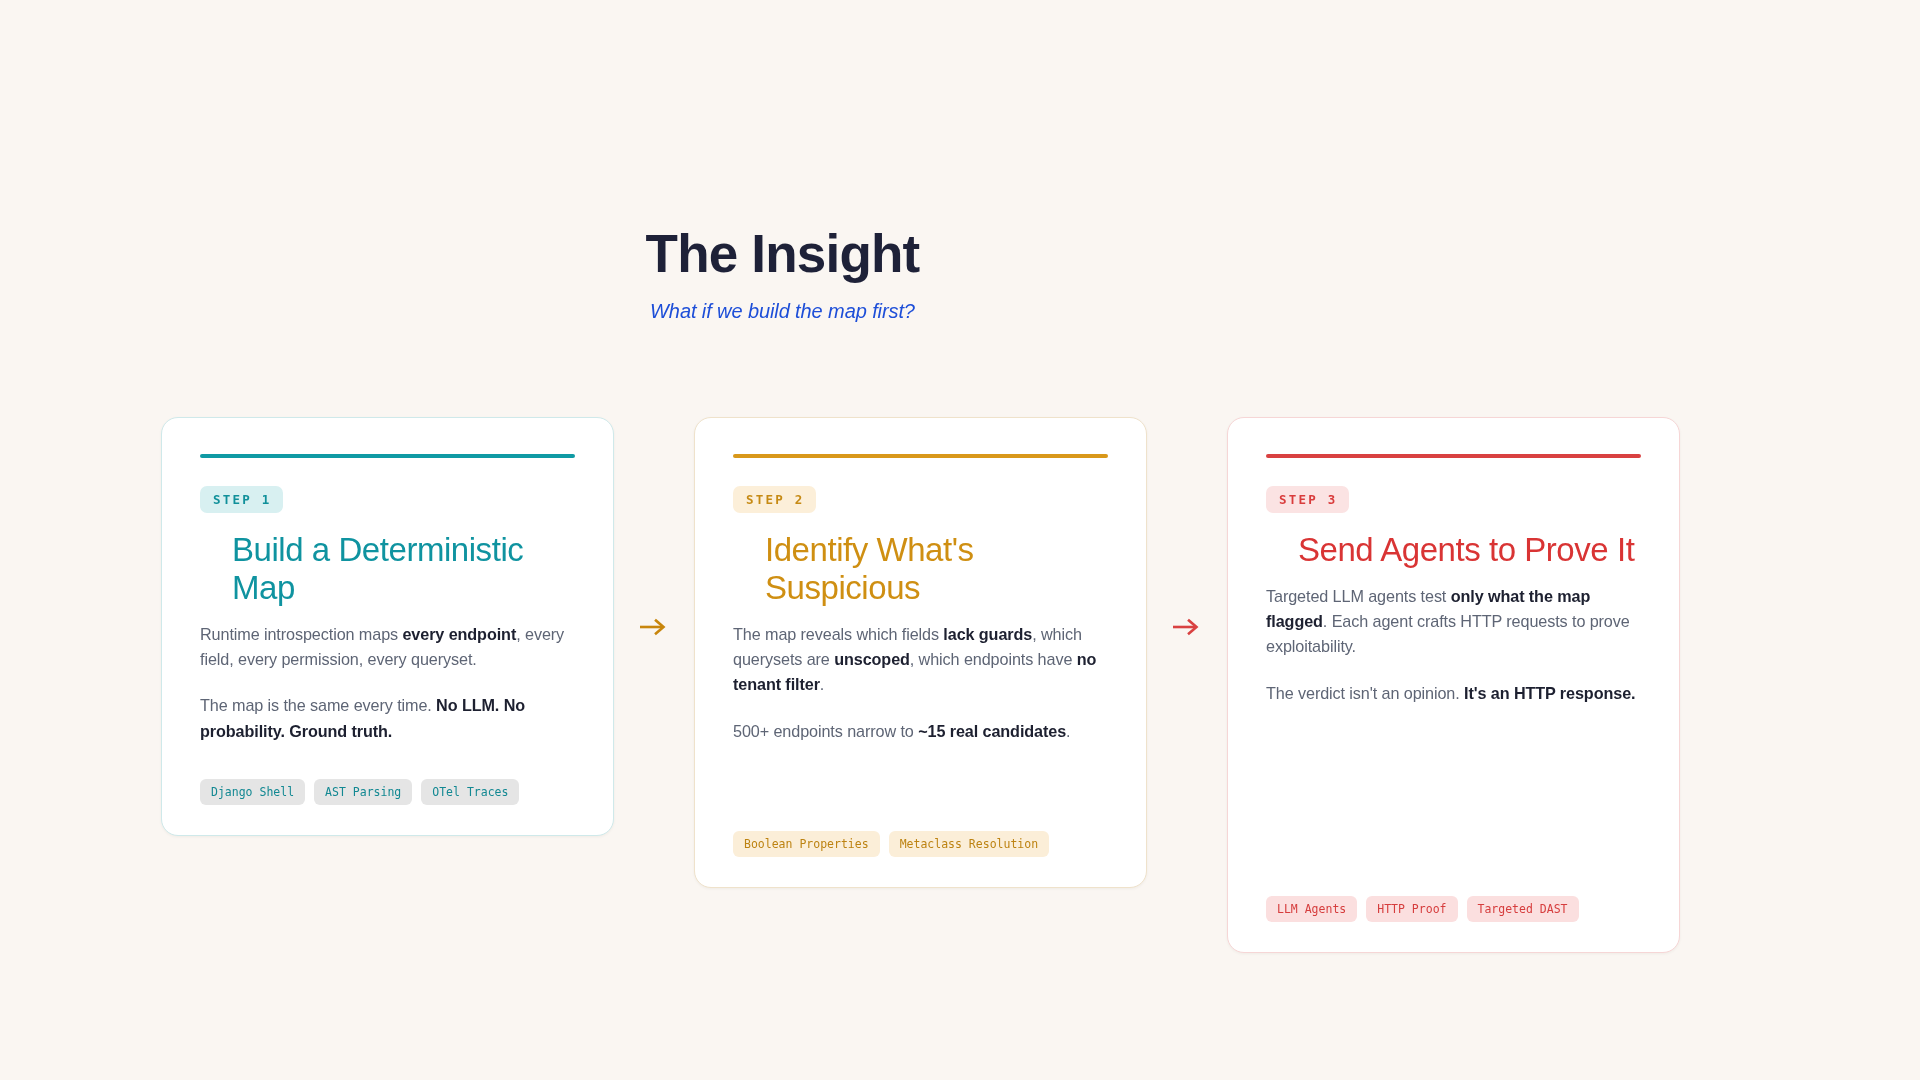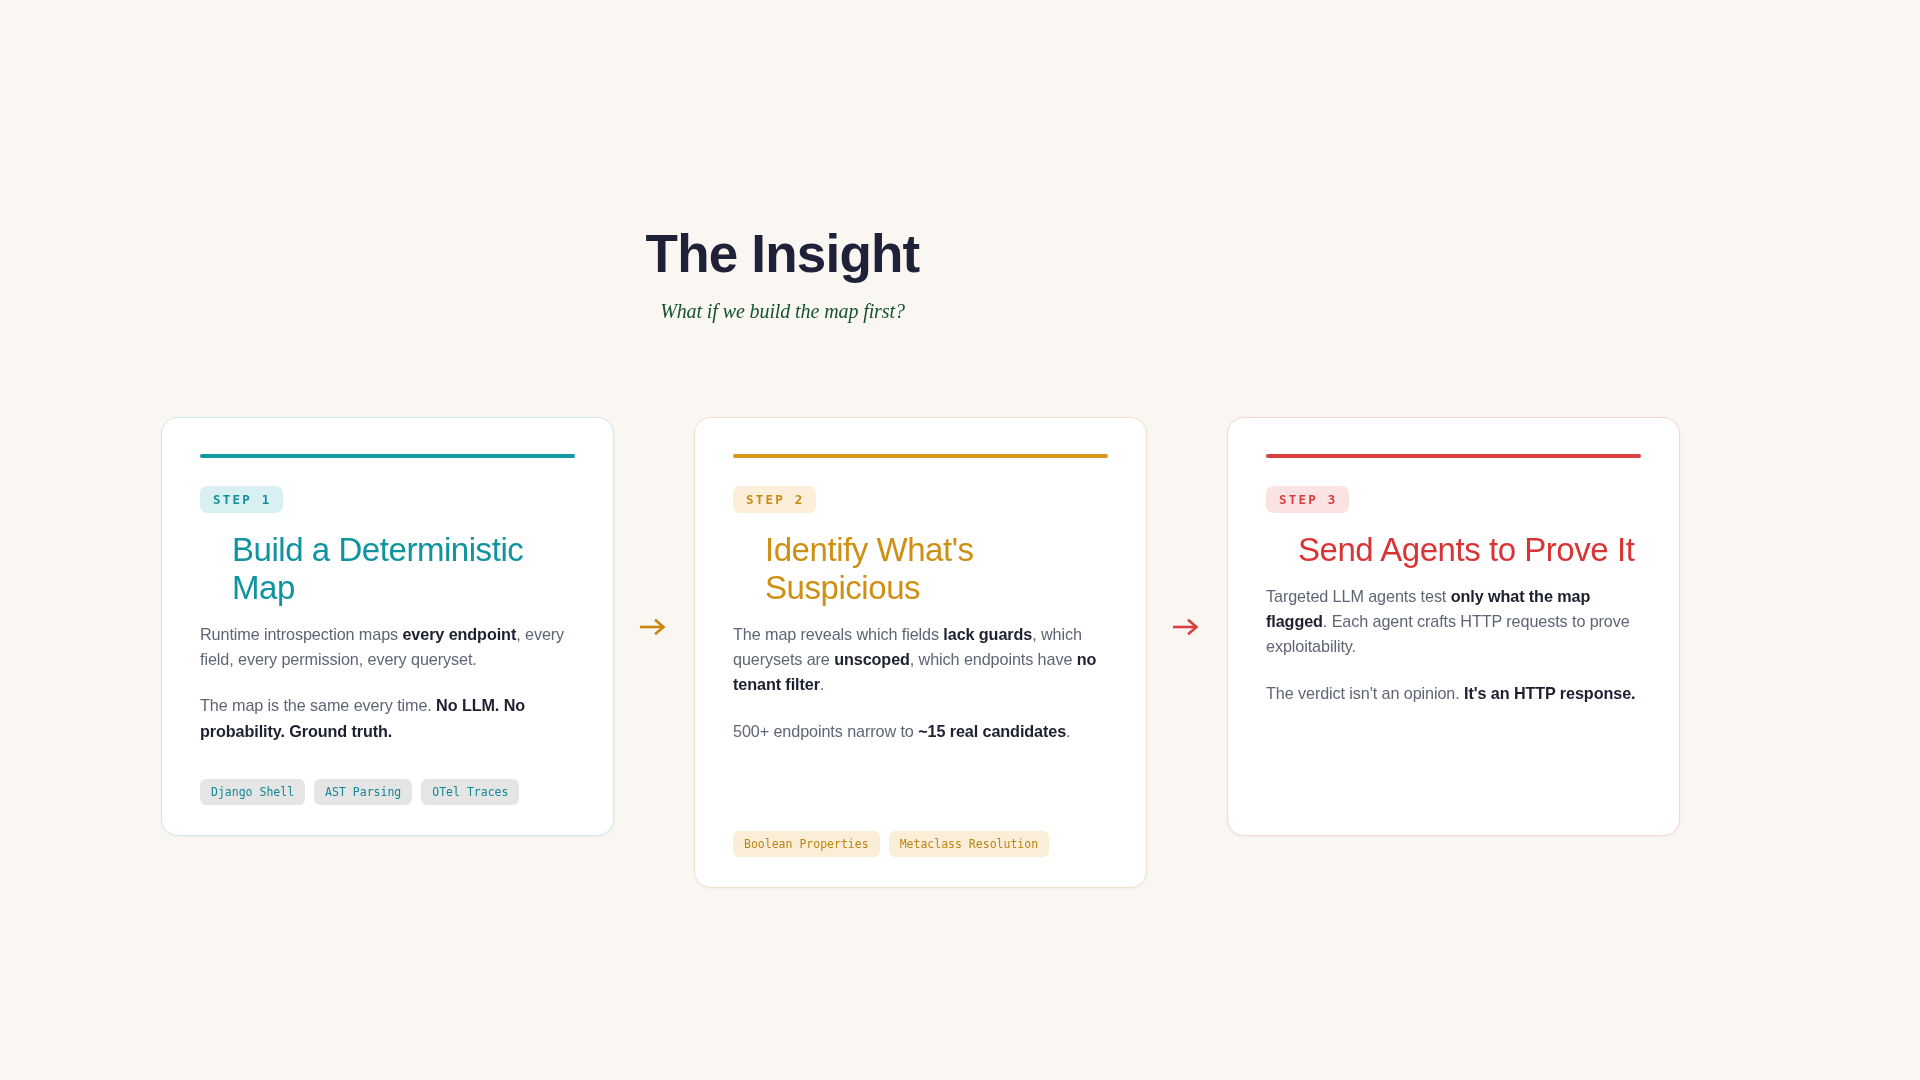--- a/index.html
+++ b/index.html
@@ -31,23 +31,22 @@
     font-size: 53px;
     font-weight: bold;
     color: #1e2138;
     letter-spacing: -0.8px;
     line-height: 1.1;
   }
   .page-subtitle {
     margin-top: 17px;
     font-size: 20px;
     font-style: italic;
-    color: #14532d;
+    color: #1d4ed8;
     letter-spacing: -0.1px;
-    font-family: Liberation Serif, serif;
   }
 
   
   .cards-row {
     position: absolute;
     top: 417px;
     left: 161px;
     width: 1600px;
     height: 420px;
     display: flex;
@@ -59,21 +58,21 @@
     width: 453px;
     background: #ffffff;
     border-radius: 17px;
     padding: 36px 38px 30px 38px;
     box-shadow: 0 1px 3px rgba(40, 30, 20, 0.05);
     display: flex;
     flex-direction: column;
   }
   .card.teal  { border: 1.5px solid #cfe9ea; height: 419px; }
   .card.amber { border: 1.5px solid #efe2cb; height: 471px; }
-  .card.red   { border: 1.5px solid #f6d6d6; height: 419px; }
+  .card.red   { border: 1.5px solid #f6d6d6; height: 536px; }
 
   .accent-bar {
     height: 4px;
     border-radius: 2px;
     width: 100%;
     margin-bottom: 28px;
   }
   .accent-bar.teal  { background: #109aa4; }
   .accent-bar.amber { background: #d9981a; }
   .accent-bar.red   { background: #d94141; }
@@ -201,16 +200,21 @@
         <polyline points="17,2.5 24.5,9 17,15.5" fill="none" stroke="#d94141" stroke-width="2.6" stroke-linecap="square"></polyline>
       </svg>
     </div>
 
     <div class="card red">
       <div class="accent-bar red"></div>
       <div class="step-badge red">STEP 3</div>
       <div class="card-heading red">Send Agents to Prove It</div>
       <div class="card-body"><span>Targeted LLM agents test </span><b>only what the map flagged</b><span>. Each agent crafts HTTP requests to prove exploitability.</span></div>
       <div class="card-body-2"><span>The verdict isn't an opinion. </span><b>It's an HTTP response.</b></div>
+      <div class="tags">
+        <span class="tag red">LLM Agents</span>
+        <span class="tag red">HTTP Proof</span>
+        <span class="tag red">Targeted DAST</span>
+      </div>
     </div>
 
   </div>
 </div>
 
 </body></html>

